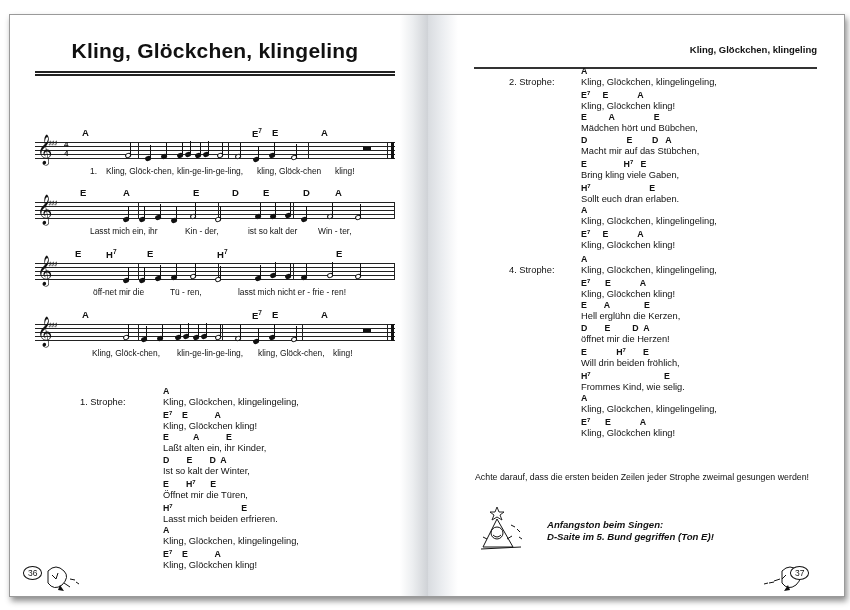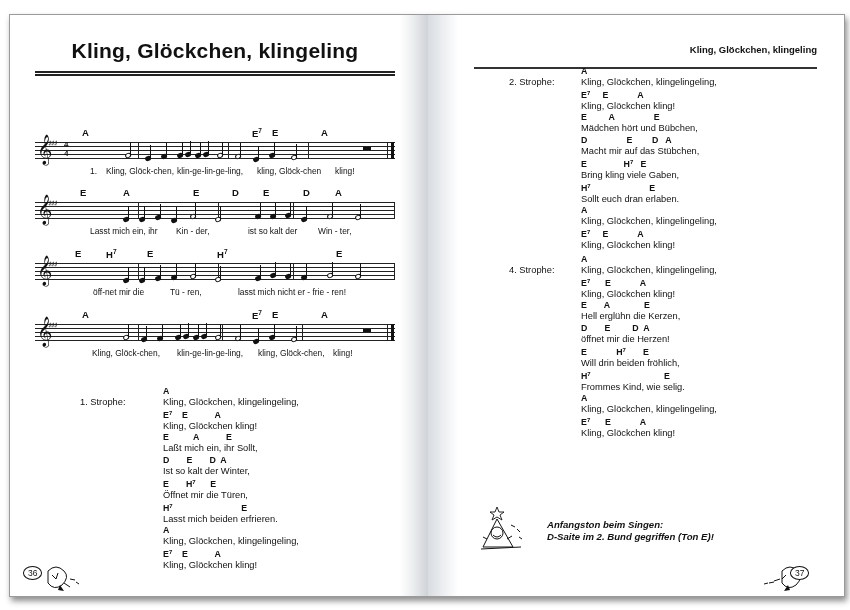--- a/index.html
+++ b/index.html
@@ -182,21 +182,21 @@
             <div class="stem" style="left: 255px; top: 0px;"></div>
             <div class="note" style="left: 266px; top: 15px;"></div>
             <div class="stem" style="left: 271px; top: 4px;"></div>
             <div class="note half" style="left: 292px; top: 12px;"></div>
             <div class="stem" style="left: 297px; top: 1px;"></div>
             <div class="note half" style="left: 320px; top: 13px;"></div>
             <div class="stem" style="left: 325px; top: 2px;"></div>
           </div>
           <div class="lyric-row">
             <span class="lyric" style="left: 55px;">Lasst mich ein, ihr</span>
-            <span class="lyric" style="left: 141px;">Kin  -  der,</span>
+            <span class="lyric" style="left: 150px;">Kin  -  der,</span>
             <span class="lyric" style="left: 213px;">ist so kalt der</span>
             <span class="lyric" style="left: 283px;">Win  -  ter,</span>
           </div>
         </div>
         <div class="system" style="top: 233px;">
           <div class="chord-row">
             <span class="chord" style="left: 40px;">E</span>
             <span class="chord" style="left: 71px;">H<sup>7</sup></span>
             <span class="chord" style="left: 112px;">E</span>
             <span class="chord" style="left: 182px;">H<sup>7</sup></span>
@@ -300,21 +300,21 @@
         </div>
       </div>
 
     <div class="strophe-label" style="left:70px; top:382px;">1. Strophe:</div>
     <div class="strophe" id="strophe-left" style="left:153px; top:371px;">
         <div class="ln-chord">A</div>
         <div class="ln-text">Kling, Glöckchen, klingelingeling,</div>
         <div class="ln-chord">E<sup>7</sup>    E           A</div>
         <div class="ln-text">Kling, Glöckchen kling!</div>
         <div class="ln-chord">E          A           E</div>
-        <div class="ln-text">Laßt mich ein, ihr Sollt,</div>
+        <div class="ln-text">Laßt alten ein, ihr Kinder,</div>
         <div class="ln-chord">D       E       D  A</div>
         <div class="ln-text">Ist so kalt der Winter,</div>
         <div class="ln-chord">E       H<sup>7</sup>      E</div>
         <div class="ln-text">Öffnet mir die Türen,</div>
         <div class="ln-chord">H<sup>7</sup>                            E</div>
         <div class="ln-text">Lasst mich beiden erfrieren.</div>
         <div class="ln-chord">A</div>
         <div class="ln-text">Kling, Glöckchen, klingelingeling,</div>
         <div class="ln-chord">E<sup>7</sup>    E           A</div>
         <div class="ln-text">Kling, Glöckchen kling!</div>
@@ -368,31 +368,32 @@
         <div class="ln-chord">E            H<sup>7</sup>       E</div>
         <div class="ln-text">Will drin beiden fröhlich,</div>
         <div class="ln-chord">H<sup>7</sup>                              E</div>
         <div class="ln-text">Frommes Kind, wie selig.</div>
         <div class="ln-chord">A</div>
         <div class="ln-text">Kling, Glöckchen, klingelingeling,</div>
         <div class="ln-chord">E<sup>7</sup>      E            A</div>
         <div class="ln-text">Kling, Glöckchen kling!</div>
       </div>
 
+    <div class="note-text">Achte darauf, dass die ersten beiden Zeilen jeder Strophe zweimal gesungen werden!</div>
 
     <svg class="doodle" style="left:45px; top:488px;" width="60" height="52" viewBox="0 0 60 52">
       <path d="M24 4 l2 5 l5 0 l-4 3 l2 5 l-5 -3 l-5 3 l2 -5 l-4 -3 l5 0 z" fill="none" stroke="#111" stroke-width="0.9"></path>
       <path d="M24 16 l-14 28 l30 0 z" fill="none" stroke="#111" stroke-width="1"></path>
       <circle cx="24" cy="30" r="6" fill="none" stroke="#111" stroke-width="1"></circle>
       <path d="M20 32 q4 4 8 0" fill="none" stroke="#111" stroke-width="1"></path>
       <path d="M14 36 l-4 -2 M34 36 l5 -3 M38 22 l4 2 M44 26 l3 3 M46 34 l3 2 M8 46 l40 -2" stroke="#111" stroke-width="1"></path>
     </svg>
     <div class="tip">
       <div>Anfangston beim Singen:</div>
-      <div>D-Saite im 2. Bund gegriffen (Ton E)!</div>
+      <div>D-Saite im 5. Bund gegriffen (Ton E)!</div>
     </div>
 
     <svg class="doodle" style="left:328px; top:548px;" width="70" height="30" viewBox="0 0 70 30">
       <path d="M26 8 q8 -8 16 0 q6 6 -2 14 q-8 6 -14 -2 z" fill="none" stroke="#111" stroke-width="1"></path>
       <path d="M30 12 l-4 4 M24 16 l-6 2 M18 19 l-5 1 M12 20 l-4 1" stroke="#111" stroke-width="1"></path>
       <path d="M32 22 l-4 6 l6 -1" fill="#111"></path>
     </svg>
     <div class="page-num" style="left:362px; top:551px;">37</div>
   </div>
 </div>

